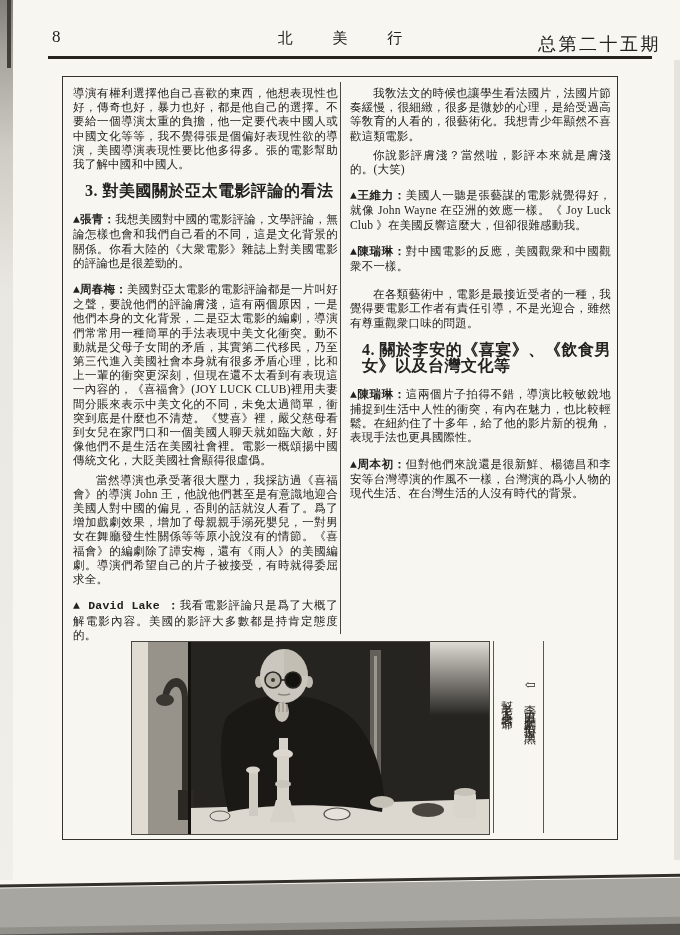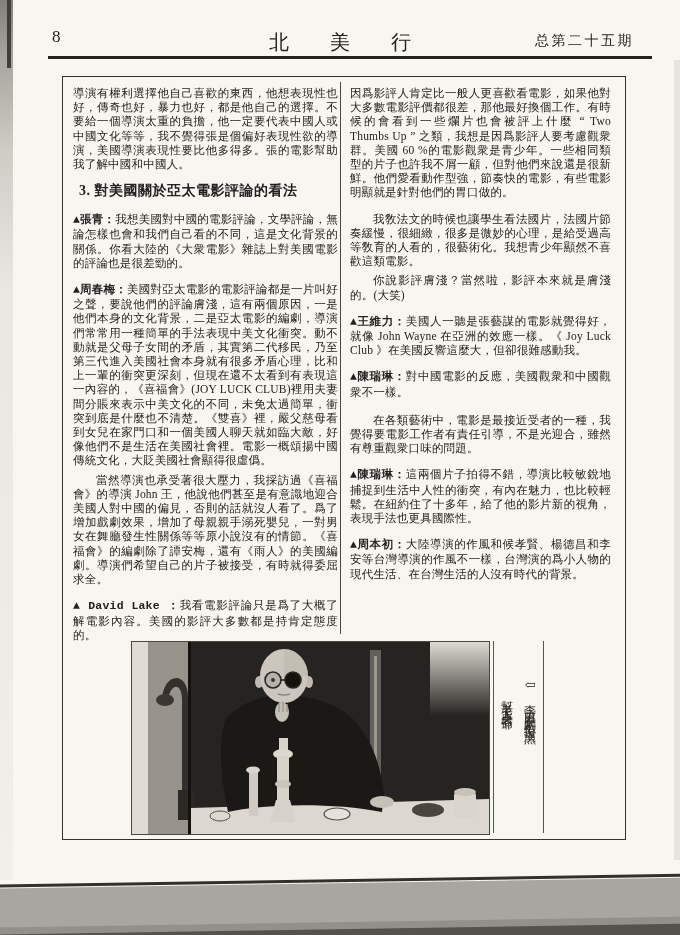--- a/index.html
+++ b/index.html
@@ -18,37 +18,37 @@
   .scan-right{position:absolute;right:0;top:60px;width:6px;height:800px;background:#e6e4de;}
   .band{position:absolute;left:-10px;width:710px;transform:rotate(-0.9deg);}
   .band-line{top:879px;height:3px;background:#33302c;}
   .band-gray{top:883px;height:40px;background:#a8a6a1;}
   .band-mid{top:922px;height:8px;background:#92908b;}
   .band-dark{top:929px;height:14px;background:#55524d;}
 
   
   .page-num{position:absolute;left:52px;top:27px;font-size:17px;}
   .journal-title{position:absolute;left:0;right:0;top:29px;text-align:center;
-    font-size:20px;letter-spacing:18px;padding-left:18px;font-weight:500;}
-  .issue-label{position:absolute;right:46px;top:32px;font-size:14px;letter-spacing:2.5px;}
+    font-size:15px;letter-spacing:18px;padding-left:18px;font-weight:500;}
+  .issue-label{position:absolute;right:19px;top:32px;font-size:18px;letter-spacing:2.5px;}
   .header-rule{position:absolute;left:48px;top:56px;width:604px;height:2.5px;background:#26231f;}
 
   
   .content-box{position:absolute;left:62px;top:76px;width:554px;height:762px;
-    border:1.5px solid #35322d;padding-left:8px;}
+    border:1.5px solid #35322d;}
   .col{position:absolute;top:9px;font-size:11.5px;line-height:14.2px;text-align:justify;
     letter-spacing:0.2px;}
   .col-left{left:10px;width:265px;}
   .col-right{left:287px;width:261px;}
   .col-divider{position:absolute;left:277px;top:5px;width:1px;height:552px;background:#4a4742;}
   .col p{margin:0 0 12px 0;}
   .col p.tight{margin-bottom:5px;}
   .indent{text-indent:23px;}
   .gap-top{margin-top:14px !important;}
-  h3.section{font-size:14px;font-weight:700;margin:2px 0 13px 6px;line-height:16px;letter-spacing:0.5px;}
+  h3.section{font-size:16px;font-weight:700;margin:2px 0 13px 12px;line-height:16px;letter-spacing:0.5px;}
   .speaker{font-weight:700;font-family:Liberation Mono, monospace;}
 
   
   .photo-strip{position:absolute;left:0;top:564px;width:551px;height:195px;}
   .photo-frame{position:absolute;left:68px;top:0;width:357px;height:192px;
     border:1px solid #4a4742;background:#262421;}
   .photo-frame svg{display:block;width:100%;height:100%;}
   .cap-rule{position:absolute;top:0;width:1px;height:192px;background:#5a5751;}
   .cap-rule.r1{left:430px;}
   .cap-rule.r2{left:480px;}
@@ -79,28 +79,28 @@
       <h3 class="section">3. 對美國關於亞太電影評論的看法</h3>
       <p><b class="speaker">▲張青：</b><span>我想美國對中國的電影評論，文學評論，無論怎樣也會和我們自己看的不同，這是文化背景的關係。你看大陸的《大衆電影》雜誌上對美國電影的評論也是很差勁的。</span></p>
       <p class="tight"><b class="speaker">▲周春梅：</b><span>美國對亞太電影的電影評論都是一片叫好之聲，要說他們的評論膚淺，這有兩個原因，一是他們本身的文化背景，二是亞太電影的編劇，導演們常常用一種簡單的手法表現中美文化衝突。動不動就是父母子女間的矛盾，其實第二代移民，乃至第三代進入美國社會本身就有很多矛盾心理，比和上一輩的衝突更深刻，但現在還不太看到有表現這一內容的，《喜福會》(JOY LUCK CLUB)裡用夫妻間分賬來表示中美文化的不同，未免太過簡單，衝突到底是什麼也不清楚。《雙喜》裡，嚴父慈母看到女兒在家門口和一個美國人聊天就如臨大敵，好像他們不是生活在美國社會裡。電影一概頌揚中國傳統文化，大貶美國社會顯得很虛僞。</span></p>
       <p class="indent">當然導演也承受著很大壓力，我採訪過《喜福會》的導演 John 王，他說他們甚至是有意識地迎合美國人對中國的偏見，否則的話就沒人看了。爲了增加戲劇效果，增加了母親親手溺死嬰兒，一對男女在舞廳發生性關係等等原小說沒有的情節。《喜福會》的編劇除了譚安梅，還有《雨人》的美國編劇。導演們希望自己的片子被接受，有時就得委屈求全。</p>
       <p><b class="speaker">▲ David Lake ：</b><span>我看電影評論只是爲了大概了解電影內容。美國的影評大多數都是持肯定態度的。</span></p>
     </div>
 
     <div class="col-divider"></div>
 
     <div class="col col-right">
-      <p>因爲影評人肯定比一般人更喜歡看電影，如果他對大多數電影評價都很差，那他最好換個工作。有時候的會看到一些爛片也會被評上什麼 “ Two Thumbs Up ” 之類，我想是因爲影評人要考慮觀衆群。美國 60 %的電影觀衆是青少年。一些相同類型的片子也許我不屑一顧，但對他們來說還是很新鮮。他們愛看動作型強，節奏快的電影，有些電影明顯就是針對他們的胃口做的。</p>
       <p class="indent tight">我敎法文的時候也讓學生看法國片，法國片節奏緩慢，很細緻，很多是微妙的心理，是給受過高等敎育的人看的，很藝術化。我想青少年顯然不喜歡這類電影。</p>
       <p class="indent">你說影評膚淺？當然啦，影評本來就是膚淺的。(大笑)</p>
       <p><b class="speaker">▲王維力：</b><span>美國人一聽是張藝謀的電影就覺得好，就像 John Wayne 在亞洲的效應一樣。《 Joy Luck Club 》在美國反響這麼大，但卻很難感動我。</span></p>
       <p><b class="speaker">▲陳瑞琳：</b><span>對中國電影的反應，美國觀衆和中國觀衆不一樣。</span></p>
       <p class="indent gap-top">在各類藝術中，電影是最接近受者的一種，我覺得要電影工作者有責任引導，不是光迎合，雖然有尊重觀衆口味的問題。</p>
+      <h3 class="section">4. 關於李安的《喜宴》、《飲食男女》以及台灣文化等</h3>
       <p><b class="speaker">▲陳瑞琳：</b><span>這兩個片子拍得不錯，導演比較敏銳地捕捉到生活中人性的衝突，有內在魅力，也比較輕鬆。在紐約住了十多年，給了他的影片新的視角，表現手法也更具國際性。</span></p>
-      <p><b class="speaker">▲周本初：</b><span>大陸導演的作風和候孝賢、楊德昌和李安等台灣導演的作風不一樣，台灣演的爲小人物的現代生活、在台灣生活的人沒有時代的背景。</span></p>
+      <p><b class="speaker">▲周本初：</b><span>但對他們來說還是很新鮮、楊德昌和李安等台灣導演的作風不一樣，台灣演的爲小人物的現代生活、在台灣生活的人沒有時代的背景。</span></p>
     </div>
 
     <div class="photo-strip">
       <div class="photo-frame">
         <svg viewBox="0 0 357 192" preserveAspectRatio="none">
           <defs>
             <linearGradient id="winfade" x1="0" y1="0" x2="0" y2="1">
               <stop offset="0" stop-color="#dedbd3"></stop>
                 <stop offset="1" stop-color="#262421"></stop>
             </linearGradient>

